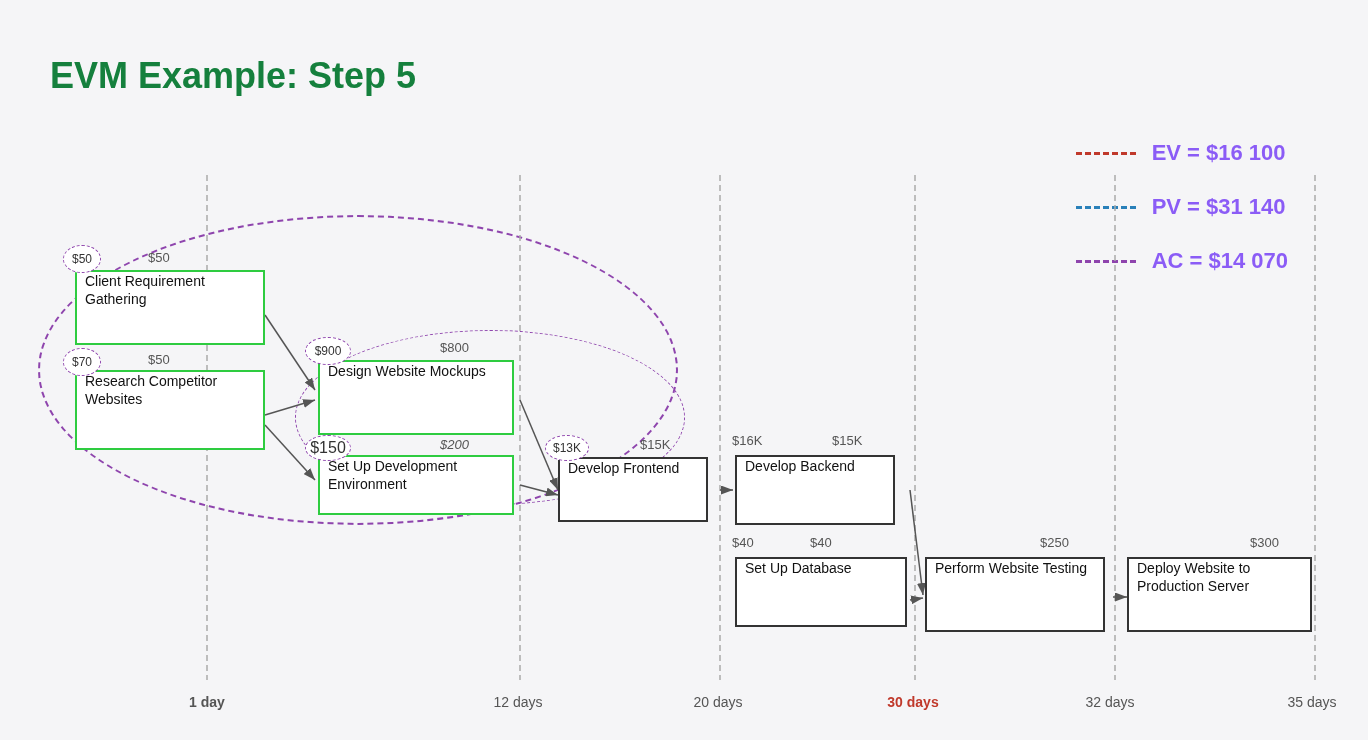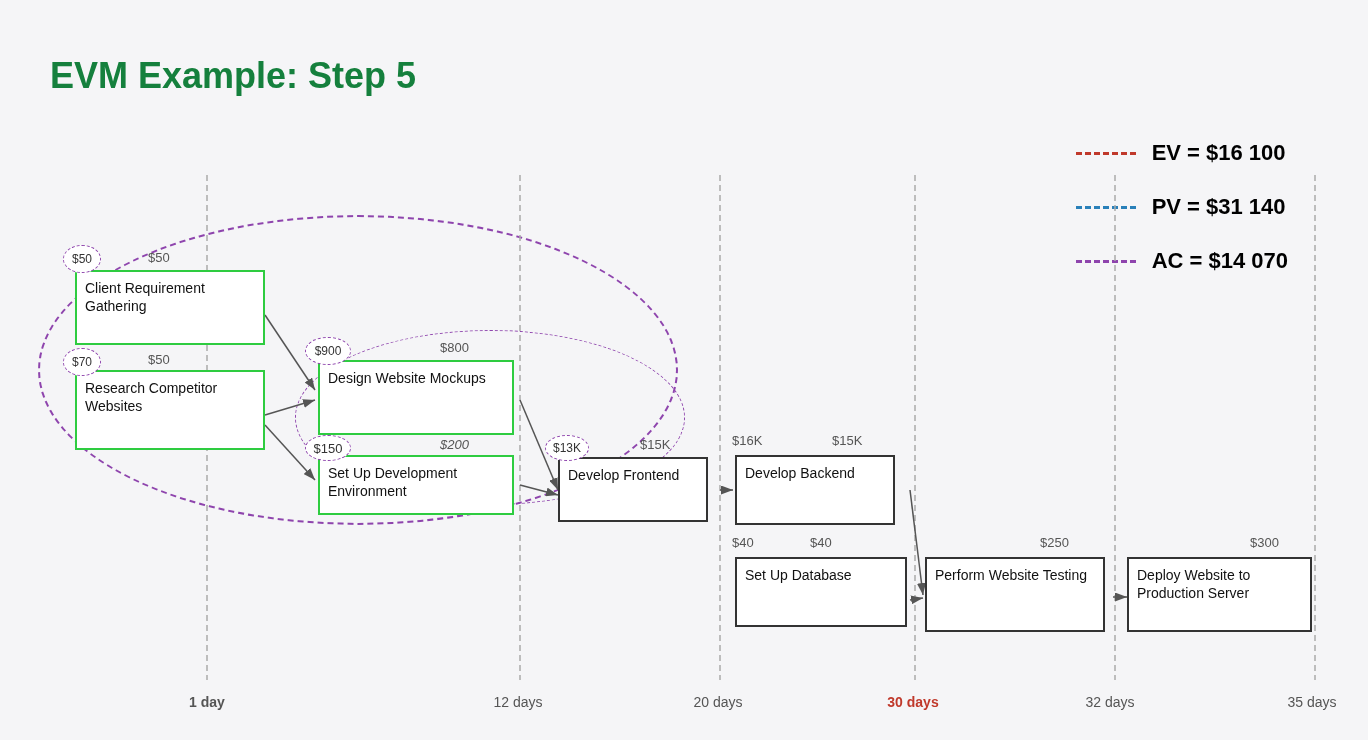--- a/index.html
+++ b/index.html
@@ -42,38 +42,38 @@
       border-top: 3px dashed;
       margin-right: 16px;
       flex-shrink: 0;
     }
     .legend-line.ev { border-color: #c0392b; }
     .legend-line.pv { border-color: #2980b9; }
     .legend-line.ac { border-color: #8e44ad; }
     .legend-label {
       font-size: 22px;
       font-weight: 700;
-      color: #000000;
+      color: #8b5cf6;
     }
 
     
     .diagram-svg {
       position: absolute;
       top: 0;
       left: 0;
       width: 1368px;
       height: 740px;
     }
 
     
     .task-box {
       position: absolute;
       background: white;
       border: 2px solid #333;
-      padding: 7px 8px;
+      padding: 0 8px;
       font-size: 14px;
       color: #111;
       line-height: 1.3;
     }
     .task-box.green-border {
       border-color: #2ecc40;
       border-width: 2.5px;
     }
 
     
@@ -201,21 +201,21 @@
 
   <div class="task-box green-border" style="left:318px; top:360px; width:196px; height:75px;">
     <span>Design Website Mockups</span>
   </div>
   <div class="circle-label" style="left:305px; top:337px; width:46px; height:28px; font-size:12px;">$900</div>
   <div class="price-label" style="left:440px; top:340px;">$800</div>
 
   <div class="task-box green-border" style="left:318px; top:455px; width:196px; height:60px;">
     <span>Set Up Development Environment</span>
   </div>
-  <div class="circle-label" style="left:305px; top:435px; width:46px; height:26px; font-size:13px;">$150</div>
+  <div class="circle-label" style="left:305px; top:435px; width:46px; height:26px; font-size:16px;">$150</div>
   <div class="price-label" style="left:440px; top:437px;font-style:italic;">$200</div>
 
   <div class="task-box" style="left:558px; top:457px; width:150px; height:65px; border-color:#333;">
     <span>Develop Frontend</span>
   </div>
   <div class="circle-label" style="left:545px; top:435px; width:44px; height:26px; font-size:12px;">$13K</div>
   <div class="price-label" style="left:640px; top:437px;">$15K</div>
 
   <div class="task-box" style="left:735px; top:455px; width:160px; height:70px; border-color:#333;">
     <span>Develop Backend</span>

